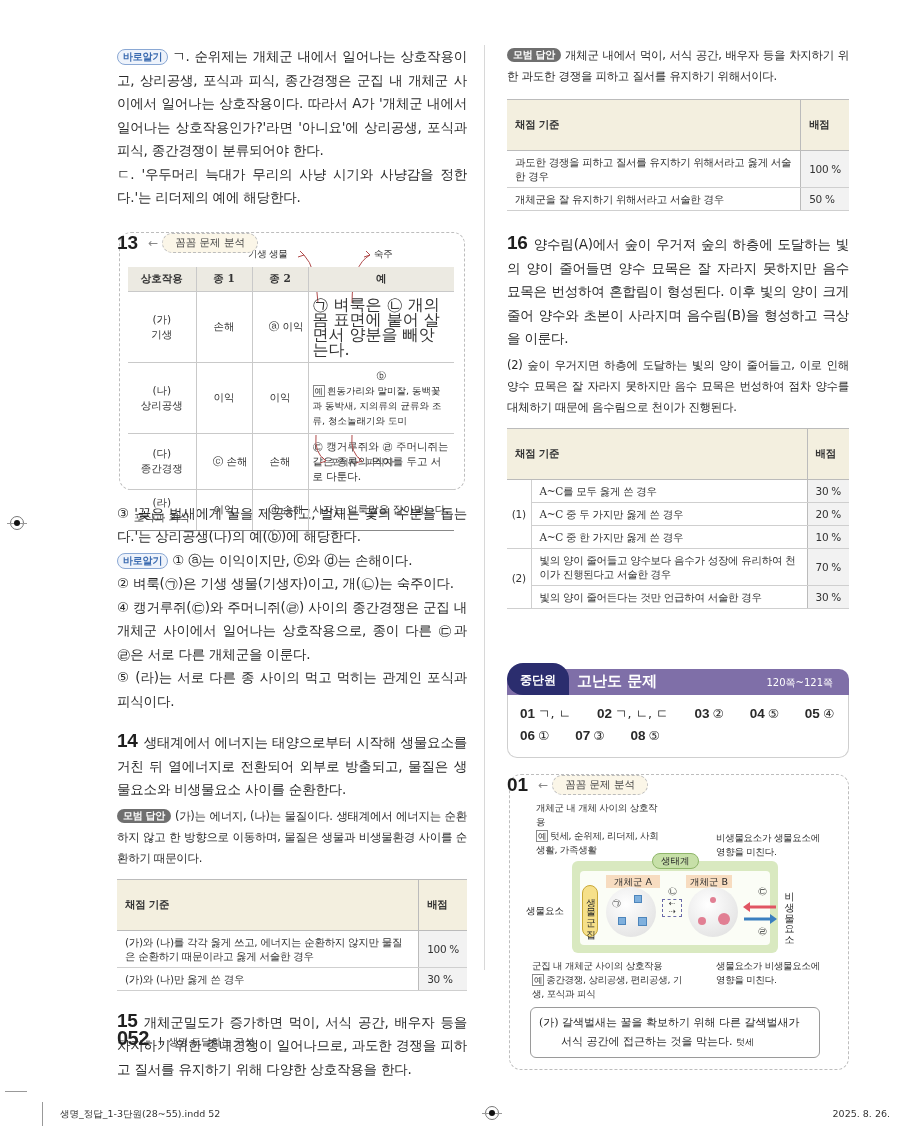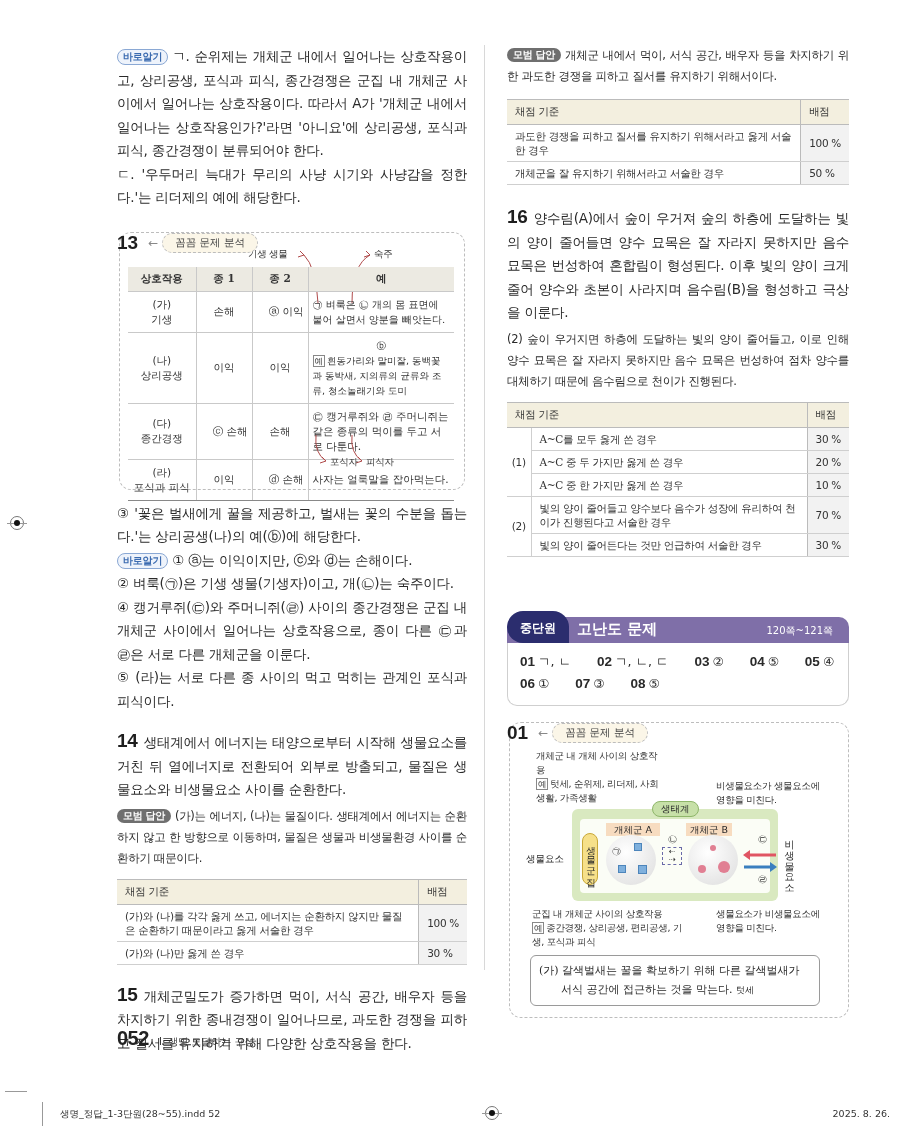--- a/index.html
+++ b/index.html
@@ -18,21 +18,21 @@
   .badge-solid { display: inline-block; font-size: 10px; line-height: 14px; color: #ffffff; background: #6f6f6f; border-radius: 8px; padding: 0 6px; vertical-align: 1px; margin-right: 4px; font-weight: bold; }
 
   .qnum { font-size: 19px; font-weight: bold; color: #1e1e1e; margin-right: 6px; font-family: "Liberation Sans", sans-serif; }
 
   .analysis-box { position: relative; border: 1px dashed #bdbdbd; border-radius: 12px; }
   .analysis-head { position: absolute; display: flex; align-items: center; }
   .analysis-tag { display: inline-block; font-size: 10.5px; font-weight: normal; color: #444; background: #fbf6e8; border: 1px dashed #bdbdbd; border-radius: 10px; padding: 2px 12px; }
   .arrow-left { font-size: 12px; color: #888; margin: 0 4px; }
 
   table.score { width: 100%; border-collapse: collapse; font-size: 10.5px; letter-spacing: -0.3px; }
-  table.score th { background: #f3efdf; text-align: left; font-weight: normal; padding: 5px 8px; border-top: 1px solid #bbb; border-bottom: 1px solid #bbb; color: #333; }
+  table.score th { background: #f3efdf; text-align: left; font-weight: bold; padding: 18px 8px; border-top: 1px solid #bbb; border-bottom: 1px solid #bbb; color: #333; }
   table.score th.pt { width: 42px; border-left: 1px solid #bbb; }
   table.score td { padding: 4px 8px; border-bottom: 1px solid #cfcfcf; line-height: 14px; color: #333; }
   table.score td.pt { background: #f2f2f2; border-left: 1px solid #bbb; white-space: nowrap; }
   table.score td.grp { width: 24px; text-align: center; border-right: 1px solid #cfcfcf; padding: 2px; }
 
   table.interact { border-collapse: collapse; font-size: 10.5px; width: 326px; }
   table.interact th { background: #eceae2; font-weight: bold; padding: 5px 4px; border-right: 1px solid #c9c9c9; text-align: center; color: #333; }
   table.interact th:last-child { border-right: none; }
   table.interact td { padding: 5px 4px; border-top: 1px solid #c9c9c9; border-right: 1px solid #c9c9c9; vertical-align: middle; line-height: 15px; color: #333; }
   table.interact td:last-child { border-right: none; }
@@ -101,21 +101,21 @@
             <th style="width:56px;" class="serif">종 1</th>
             <th style="width:56px;" class="serif">종 2</th>
             <th>예</th>
           </tr>
         </thead>
         <tbody>
           <tr>
             <td style="text-align:center;"><span>(가)</span><br><span>기생</span></td>
             <td style="text-align:center;">손해</td>
             <td style="text-align:right;">ⓐ 이익</td>
-            <td class="serif" style="font-size:10px;">㉠ 벼룩은 ㉡ 개의 몸 표면에 붙어 살면서 양분을 빼앗는다.</td>
+            <td class="serif" style="font-size:16px;">㉠ 벼룩은 ㉡ 개의 몸 표면에 붙어 살면서 양분을 빼앗는다.</td>
           </tr>
           <tr>
             <td style="text-align:center;"><span>(나)</span><br><span>상리공생</span></td>
             <td style="text-align:center;">이익</td>
             <td style="text-align:center;">이익</td>
             <td style="font-size:9.5px;">
               <div style="text-align:center;">ⓑ</div>
               <span class="ex-box">예</span><span>흰동가리와 말미잘, 동백꽃과 동박새, 지의류의 균류와 조류, 청소놀래기와 도미</span>
             </td>
           </tr>

